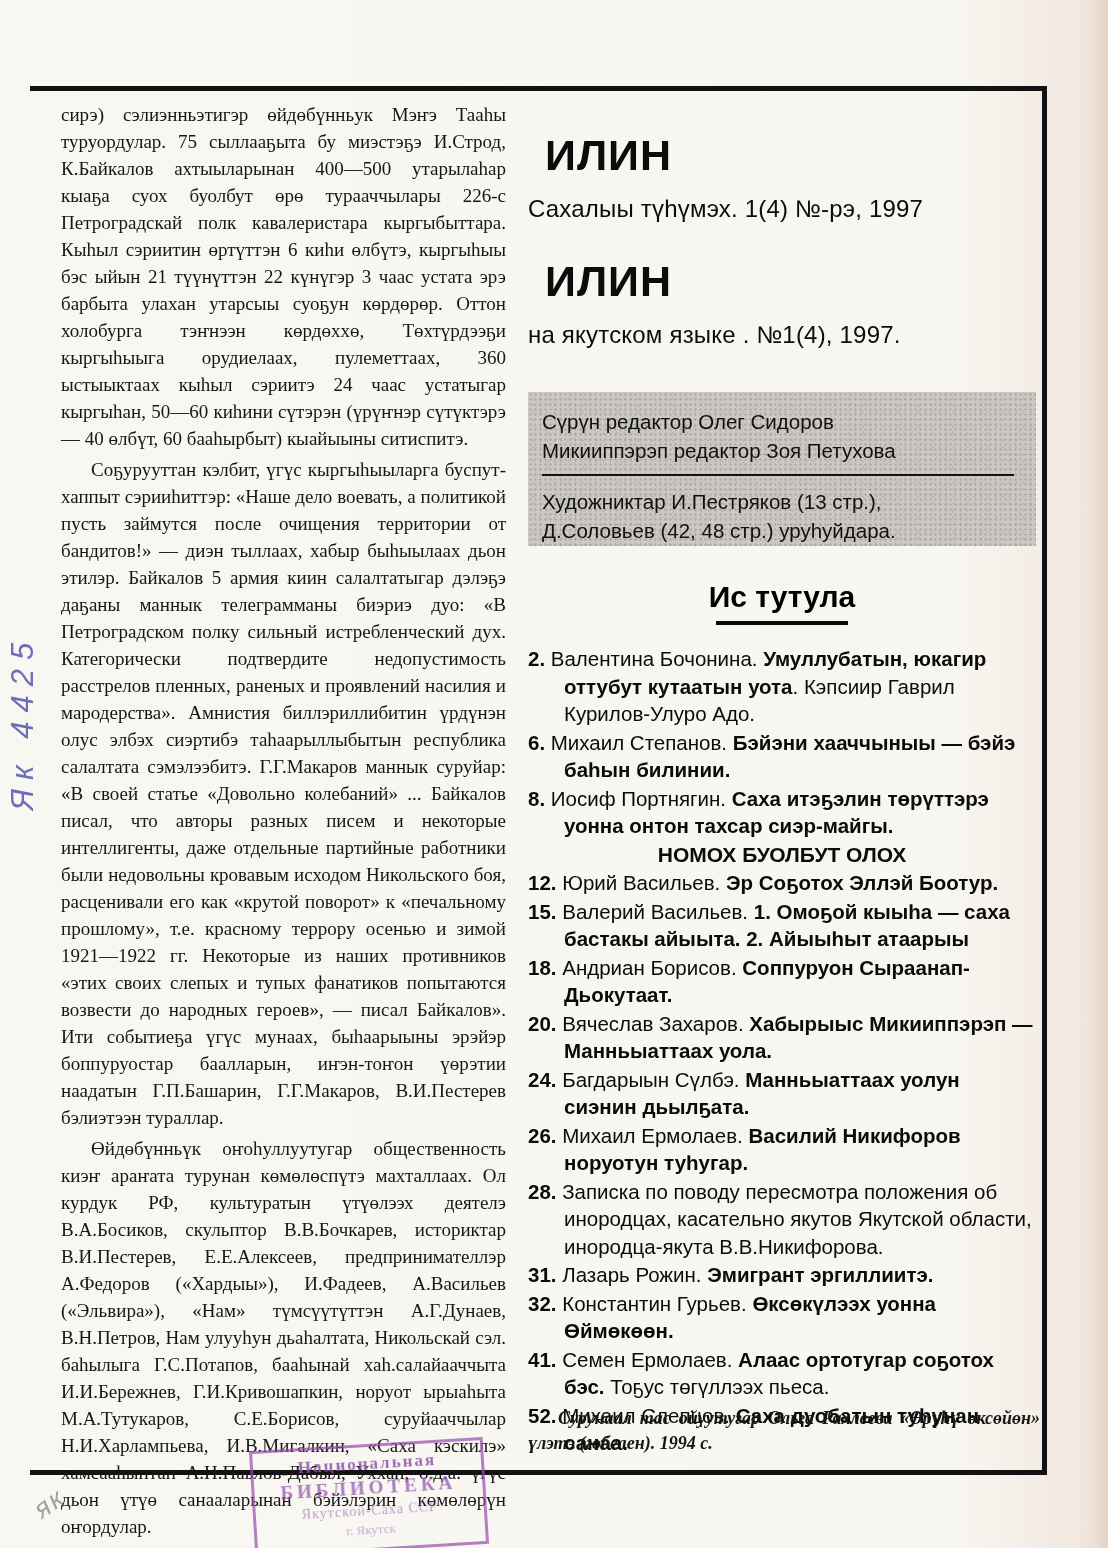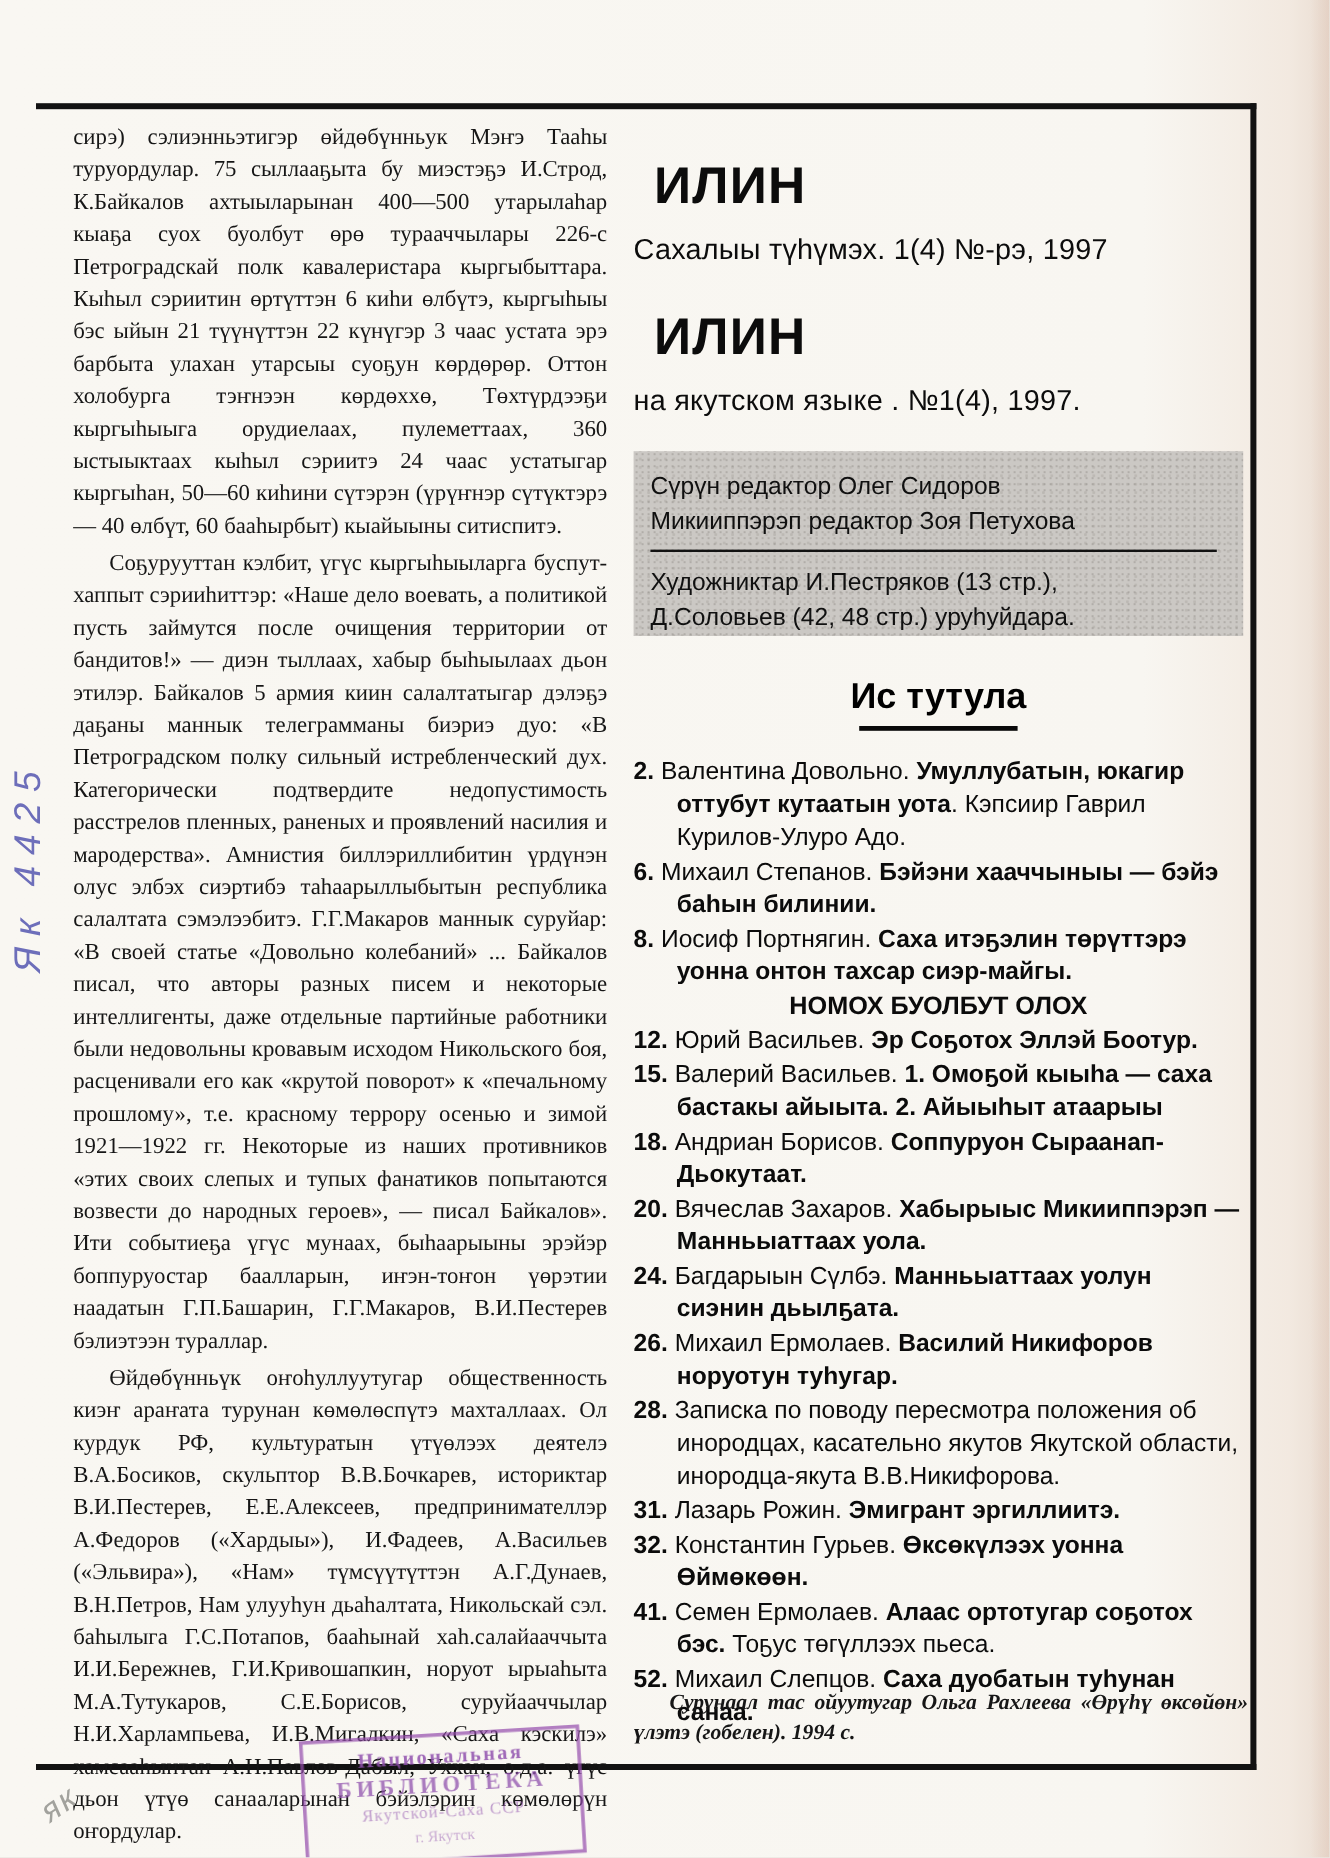--- a/index.html
+++ b/index.html
@@ -27,21 +27,21 @@
   
   .right-col{position:absolute;left:528px;top:116px;width:508px;}
   .masthead-title{
     font-size:43px;font-weight:bold;line-height:1.05;letter-spacing:1px;color:#0c0c0c;margin:17px;
   }
   .masthead-sub{
     font-size:24px;font-weight:normal;line-height:1.15;color:#0c0c0c;margin:6px 0 0 0;letter-spacing:.2px;
   }
   .masthead-block2{margin-top:36px;}
   .editors-box{
-    margin-top:28px;padding:15px 16px 1px 14px;
+    margin-top:44px;padding:15px 16px 1px 14px;
     background-color:#cbc8c4;
     background-image:radial-gradient(rgba(110,105,100,.28) 1px,rgba(0,0,0,0) 1.3px),
                      radial-gradient(rgba(160,155,148,.35) 1px,rgba(0,0,0,0) 1.4px);
     background-size:5px 5px,7px 7px;background-position:0 0,2px 3px;
   }
   .editors-box .ed-line{font-size:20.5px;line-height:29px;color:#101010;}
   .editors-divider{border:0;border-top:2.5px solid #121212;margin:9px 6px 11px 0;}
   .toc-heading{
     margin-top:34px;text-align:center;font-size:30px;font-weight:bold;color:#000;
   }
@@ -128,21 +128,21 @@
       <div>
           <div class="ed-line">Художниктар И.Пестряков (13 стр.),</div>
           <div class="ed-line">Д.Соловьев (42, 48 стр.) уруһуйдара.</div>
         </div>
     </div>
 
     <div class="toc-heading">Ис тутула</div>
     <div class="toc-underline"></div>
 
     <div class="toc-list">
-        <div class="toc-entry"><b class="toc-num">2. </b><span>Валентина Довольно. </span><b>Умуллубатын, юкагир оттубут кутаатын уота</b><span>. Кэпсиир Гаврил Курилов-Улуро Адо.</span></div>
+        <div class="toc-entry"><b class="toc-num">2. </b><span>Валентина Бочонина. </span><b>Умуллубатын, юкагир оттубут кутаатын уота</b><span>. Кэпсиир Гаврил Курилов-Улуро Адо.</span></div>
         <div class="toc-entry"><b class="toc-num">6. </b><span>Михаил Степанов. </span><b>Бэйэни хааччыныы — бэйэ баһын билинии.</b></div>
         <div class="toc-entry"><b class="toc-num">8. </b><span>Иосиф Портнягин. </span><b>Саха итэҕэлин төрүттэрэ уонна онтон тахсар сиэр-майгы.</b></div>
         <div class="toc-section">НОМОХ БУОЛБУТ ОЛОХ</div>
         <div class="toc-entry"><b class="toc-num">12. </b><span>Юрий Васильев. </span><b>Эр Соҕотох Эллэй Боотур.</b></div>
         <div class="toc-entry"><b class="toc-num">15. </b><span>Валерий Васильев. </span><b>1. Омоҕой кыыһа — саха бастакы айыыта. 2. Айыыһыт атаарыы</b></div>
         <div class="toc-entry"><b class="toc-num">18. </b><span>Андриан Борисов. </span><b>Соппуруон Сыраанап-Дьокутаат.</b></div>
         <div class="toc-entry"><b class="toc-num">20. </b><span>Вячеслав Захаров. </span><b>Хабырыыс Микииппэрэп — Манньыаттаах уола.</b></div>
         <div class="toc-entry"><b class="toc-num">24. </b><span>Багдарыын Сүлбэ. </span><b>Манньыаттаах уолун сиэнин дьылҕата.</b></div>
         <div class="toc-entry"><b class="toc-num">26. </b><span>Михаил Ермолаев. </span><b>Василий Никифоров норуотун туһугар.</b></div>
         <div class="toc-entry"><b class="toc-num">28. </b><span>Записка по поводу пересмотра положения об инородцах, касательно якутов Якутской области, инородца-якута В.В.Никифорова.</span></div>

